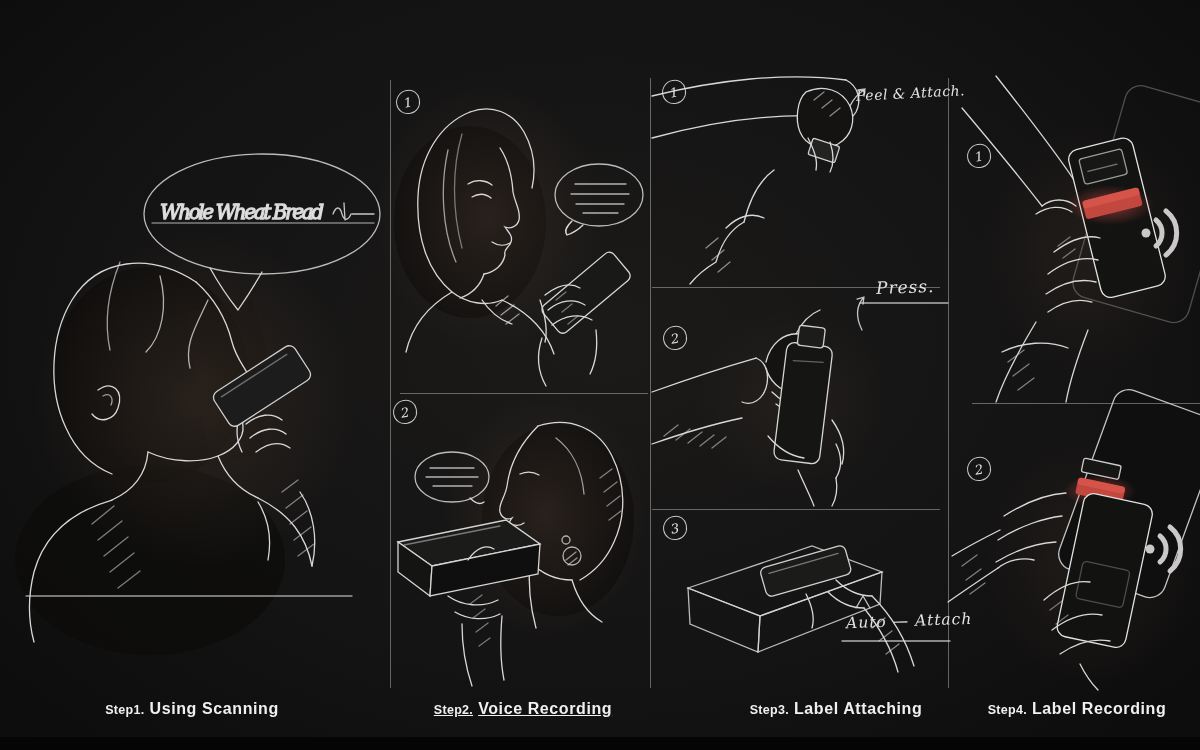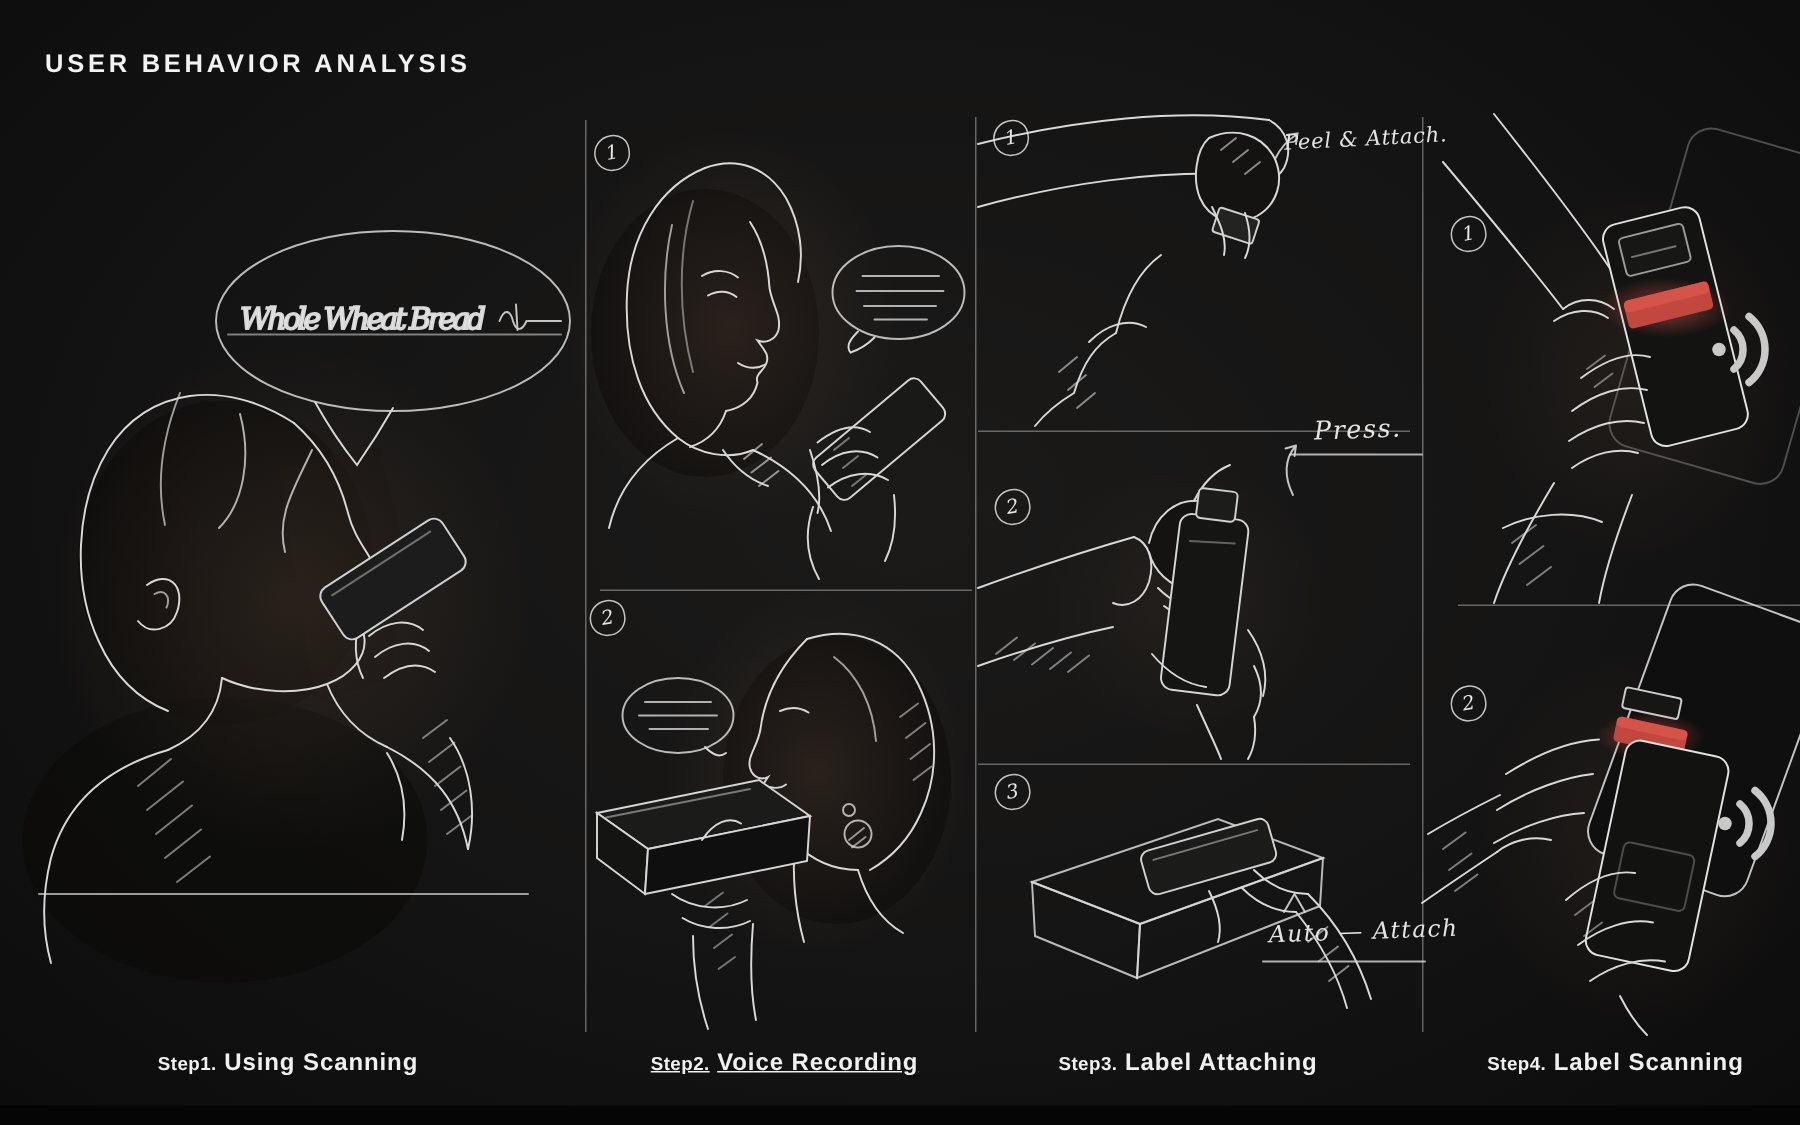--- a/index.html
+++ b/index.html
@@ -38,21 +38,20 @@
   .hand-svg{
     font-family:"DejaVu Serif", serif;font-style:italic;font-size:20px;
     fill:#e9e9e9;letter-spacing:1px;
   }
 </style>
 </head>
 <body>
 
 <div class="stage">
 
-  <h1 class="title">USER BEHAVIOR ANALYSIS</h1>
 
   <svg class="art" width="1200" height="750" viewBox="0 0 1200 750">
     <defs>
       <radialGradient id="glowWarm">
         <stop offset="0" stop-color="#41342a" stop-opacity=".5"></stop>
         <stop offset="1" stop-color="#41342a" stop-opacity="0"></stop>
       </radialGradient>
       <radialGradient id="redGlow">
         <stop offset="0" stop-color="#e0554a" stop-opacity=".55"></stop>
         <stop offset="1" stop-color="#e0554a" stop-opacity="0"></stop>
@@ -306,21 +305,21 @@
   <span class="hand peel">Peel &amp; Attach.</span>
   <span class="hand press">Press.</span>
   <span class="hand auto">Auto — Attach</span>
 
   <div class="caption" style="left:192px;">
     <span class="step">Step1.</span><span class="lbl">Using Scanning</span>
   </div>
   <div class="caption" style="left:523px;text-decoration:underline;">
     <span class="step">Step2.</span><span class="lbl">Voice Recording</span>
   </div>
-  <div class="caption" style="left:792px;">
+  <div class="caption" style="left:836px;">
     <span class="step">Step3.</span><span class="lbl">Label Attaching</span>
   </div>
   <div class="caption" style="left:1077px;">
-    <span class="step">Step4.</span><span class="lbl">Label Scanning</span>
+    <span class="step">Step4.</span><span class="lbl">Label Recording</span>
   </div>
 
   <div class="bottombar"></div>
 </div>
 
 </body></html>

